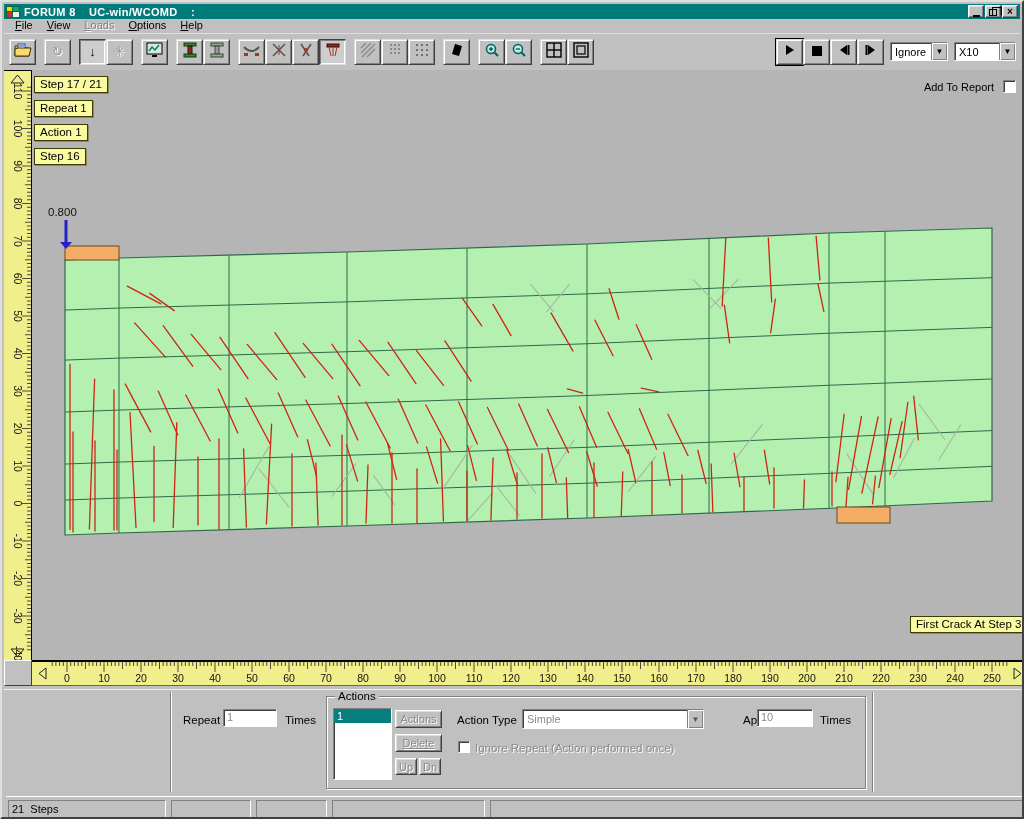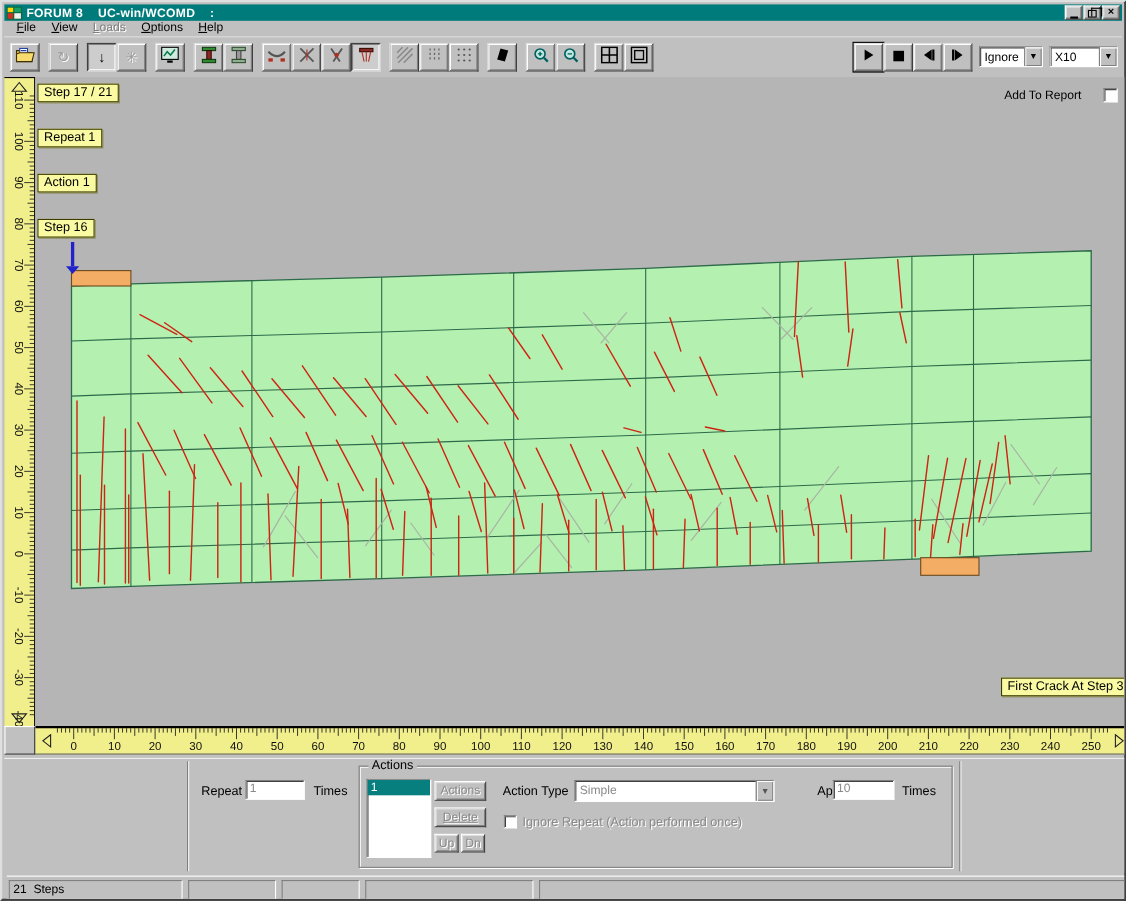--- a/index.html
+++ b/index.html
@@ -52,24 +52,24 @@
   
   .workspace{position:absolute;left:2px;top:68px;width:1020px;height:616px;background:var(--canvas);}
   .vruler{position:absolute;left:0;top:0;width:28px;height:590px;background:var(--ruler);
           border-right:1px solid #000;border-top:1px solid #000;}
   .hruler{position:absolute;left:28px;top:590px;width:992px;height:26px;background:var(--ruler);
           border-top:1px solid #000;border-bottom:1px solid #666;}
   .corner{position:absolute;left:0;top:590px;width:28px;height:26px;background:var(--face);
           border:1px solid;border-color:#fff #404040 #404040 #fff;}
   .canvas{position:absolute;left:28px;top:0;width:992px;height:590px;background:var(--canvas);overflow:hidden;}
   .canvas svg{position:absolute;left:0;top:0;}
-  .step-labels{position:absolute;left:2px;top:6px;display:flex;flex-direction:column;align-items:flex-start;gap:24px;}
+  .step-labels{position:absolute;left:2px;top:6px;display:flex;flex-direction:column;align-items:flex-start;gap:7px;}
   .ylabel{background:var(--labelbg);border:1px solid #3c3c00;padding:1px 5px 2px;font-size:11.5px;white-space:nowrap;
           box-shadow:1px 1px 0 #8a8a60;}
-  .add-report{position:absolute;right:8px;top:10px;display:flex;align-items:center;gap:20px;font-size:11px;}
+  .add-report{position:absolute;right:8px;top:10px;display:flex;align-items:center;gap:9px;font-size:11px;}
   .checkbox{width:13px;height:13px;background:#fff;border:1px solid;border-color:#808080 #fff #fff #808080;
             box-shadow:inset 1px 1px 0 #404040;display:inline-block;}
   .first-crack{position:absolute;left:878px;top:546px;}
   
   .loadpanel{position:absolute;left:2px;top:687px;width:1020px;height:105px;background:var(--face);
              border-top:1px solid #efefef;}
   .vsep{position:absolute;top:2px;bottom:2px;width:2px;border-left:1px solid #808080;border-right:1px solid #fff;}
   .lp-label{position:absolute;font-size:11.5px;}
   .lp-label.disabled, .dis-text{color:#8a8a8a;text-shadow:1px 1px 0 #fff;}
   .field{position:absolute;background:#fff;border:1px solid;border-color:#808080 #fff #fff #808080;

